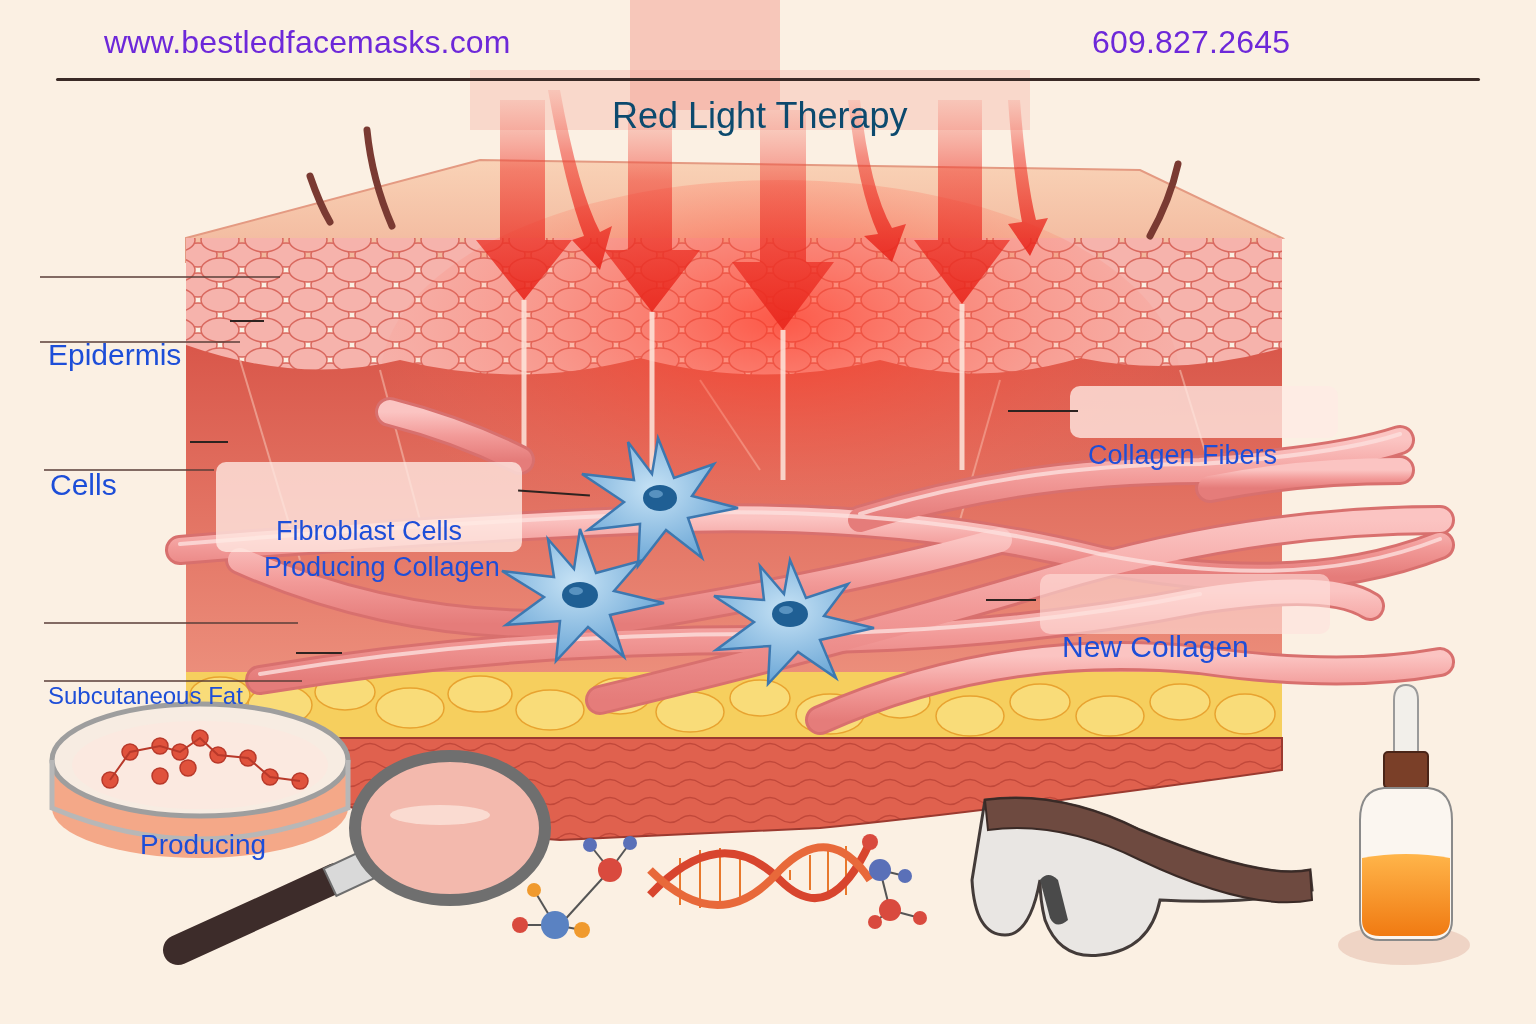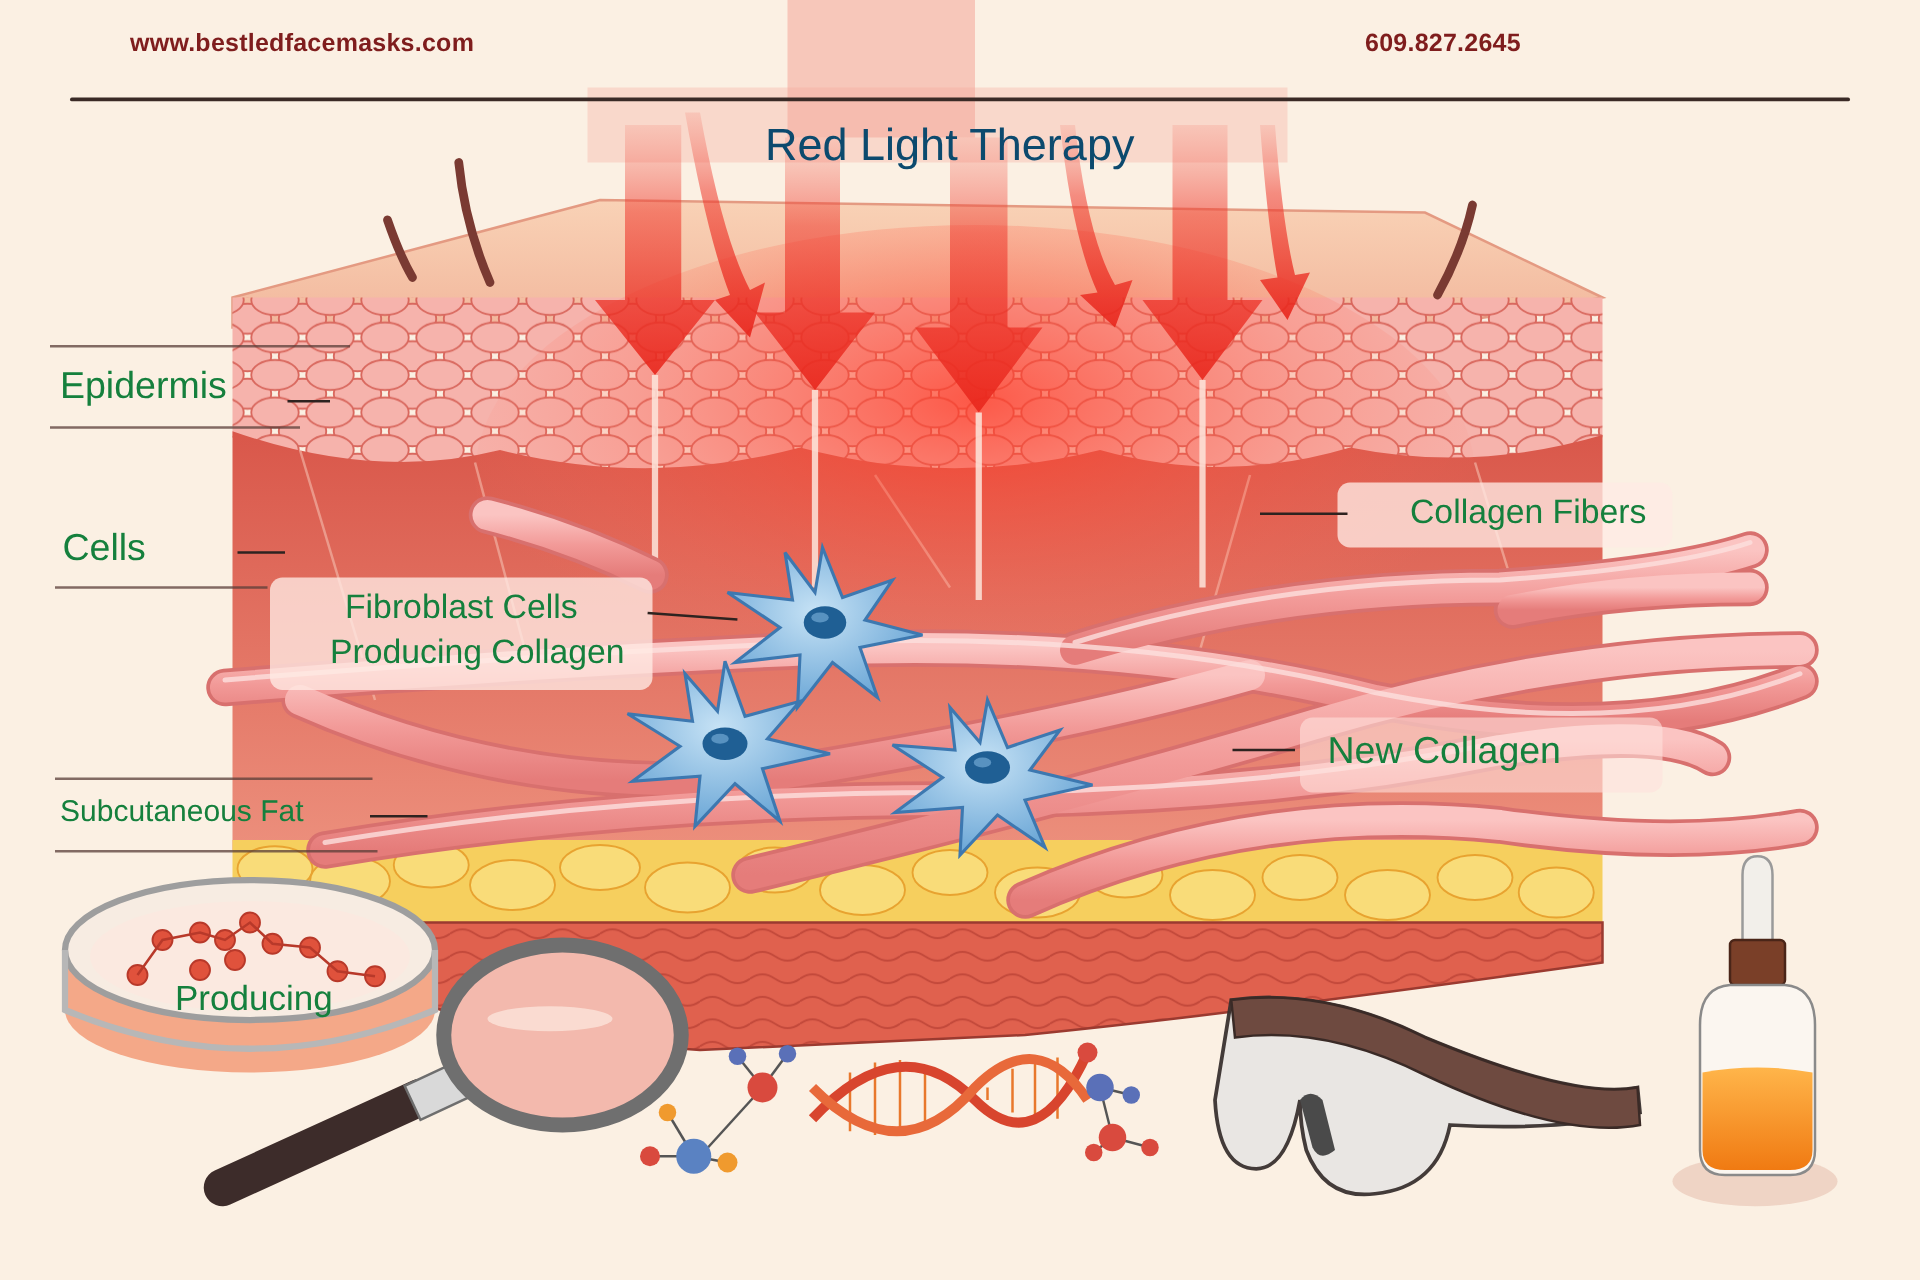--- a/index.html
+++ b/index.html
@@ -4,35 +4,35 @@
 <style>
   html, body { margin: 0; padding: 0; }
   body {
     width: 1536px; height: 1024px; overflow: hidden;
     background: #fbf0e3;
     font-family: "Liberation Sans", "DejaVu Sans", sans-serif;
     position: relative;
   }
   .canvas { position: absolute; left: 0; top: 0; width: 1536px; height: 1024px; }
   .header-text {
-    position: absolute; top: 24px; font-size: 20px; color: #7f1d1d;
-    letter-spacing: 0.2px; font-weight: bold;
+    position: absolute; top: 24px; font-size: 32px; color: #6d28d9;
+    letter-spacing: 0.2px; font-weight: normal;
   }
   #site-url { left: 104px; }
   #phone { left: 1073px; margin-left: 19px; }
   .header-rule {
     position: absolute; left: 56px; top: 78px; width: 1424px; height: 3px;
     background: #3a2a26; border-radius: 2px;
   }
   .title {
     position: absolute; left: 612px; top: 95px; font-size: 36px; color: #0c4a6e;
     font-weight: normal;
   }
   .label {
-    position: absolute; color: #15803d; font-size: 30px; white-space: nowrap;
+    position: absolute; color: #1d4ed8; font-size: 30px; white-space: nowrap; margin-top: 46px;
   }
   .label.sm { font-size: 24px; }
   .label-box {
     position: absolute; background: rgba(255, 235, 228, 0.78);
     border-radius: 10px;
   }
   .rule-line { position: absolute; height: 2px; background: #5a3d38; opacity: 0.75; }
   .tick { position: absolute; height: 2px; background: #2e2320; }
 </style>
 </head>
@@ -300,19 +300,19 @@
 <div class="tick" style="left:296px; top:652px; width:46px;"></div>
 <div class="rule-line" style="left:44px; top:680px; width:258px;"></div>
 
 <div class="label-box" style="left:216px; top:462px; width:306px; height:90px;"></div>
 <div class="label sm" style="left:276px; top:470px; font-size:27px;">Fibroblast Cells</div>
 <div class="label sm" style="left:264px; top:506px; font-size:27px;">Producing Collagen</div>
 <div class="tick" style="left:518px; top:492px; width:72px; transform:rotate(4deg);"></div>
 
 <div class="label-box" style="left:1070px; top:386px; width:268px; height:52px;"></div>
 <div class="tick" style="left:1008px; top:410px; width:70px;"></div>
-<div class="label sm" style="left:1128px; top:394px; font-size:27px;">Collagen Fibers</div>
+<div class="label sm" style="left:1088px; top:394px; font-size:27px;">Collagen Fibers</div>
 
 <div class="label-box" style="left:1040px; top:574px; width:290px; height:60px; background:rgba(255,225,220,0.6);"></div>
 <div class="tick" style="left:986px; top:599px; width:50px;"></div>
 <div class="label" style="left:1062px; top:584px;">New Collagen</div>
 
 <div class="label sm" style="left:140px; top:783px; font-size:28px;">Producing</div>
 
 </body></html>

